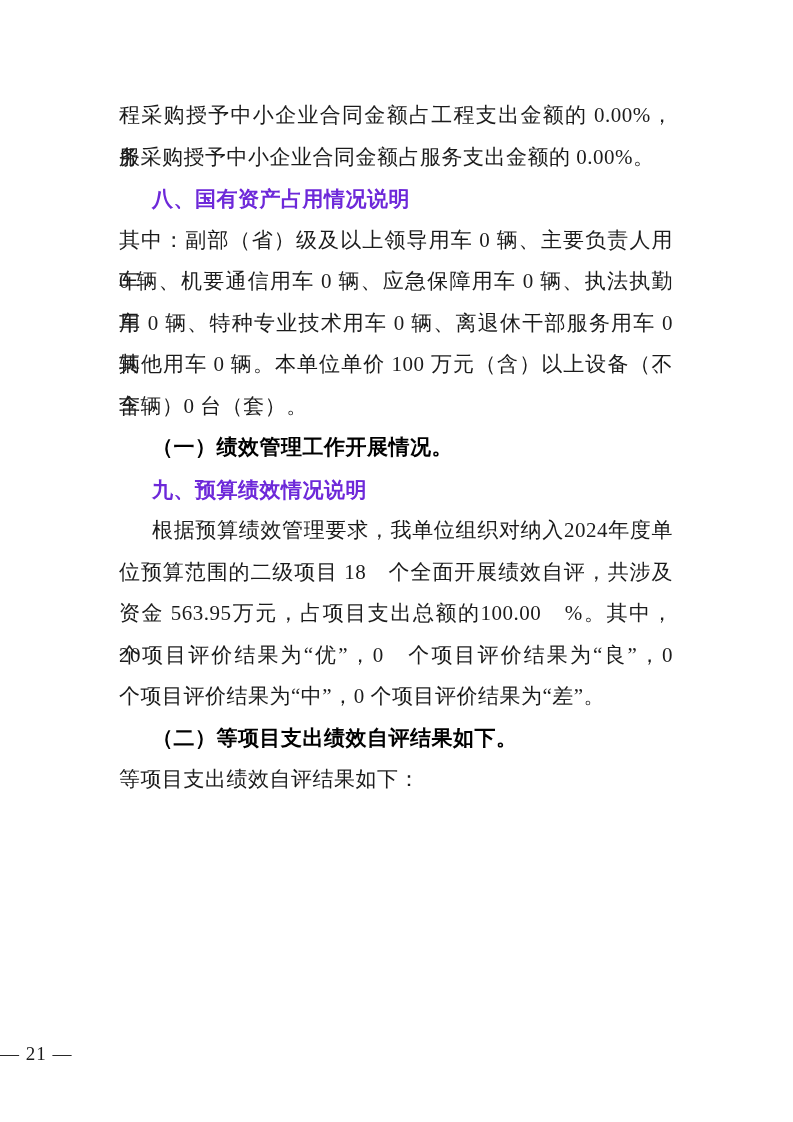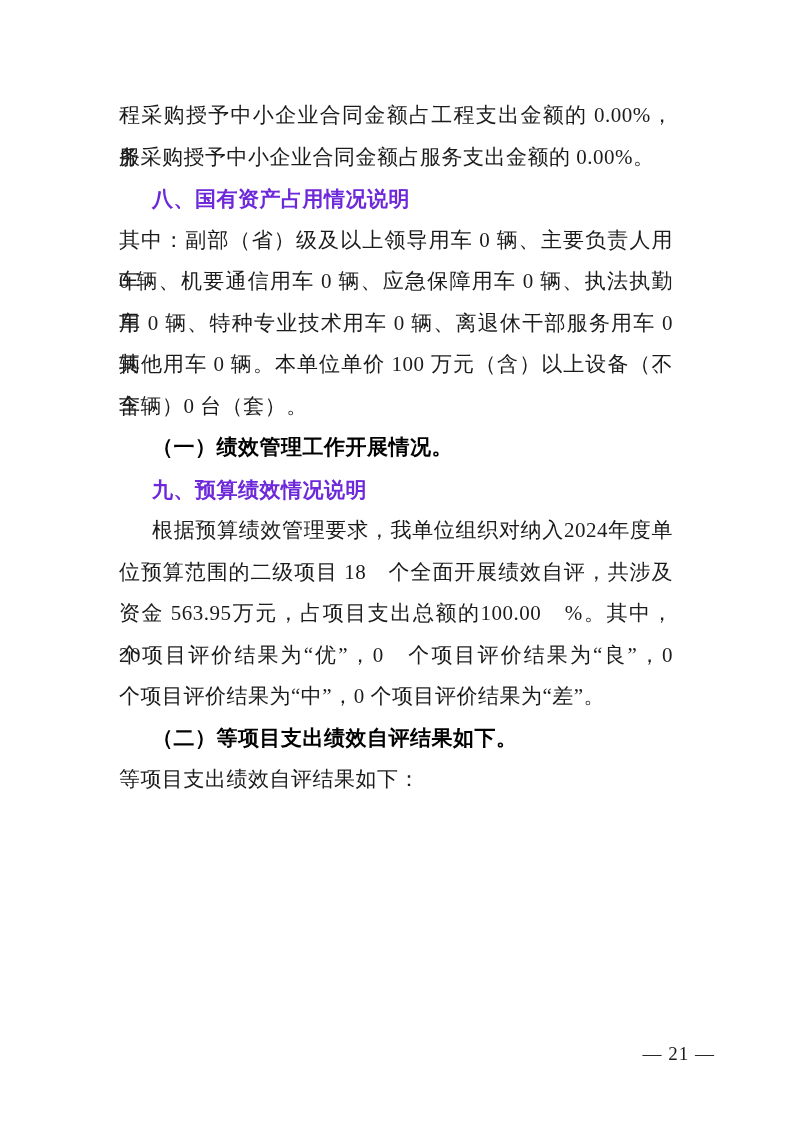--- a/index.html
+++ b/index.html
@@ -43,21 +43,21 @@
   }
   .h2 {
     font-weight: 700;
     color: #000000;
   }
   .footer {
     position: absolute;
     top: 1038px;
     left: 0;
     width: 100%;
-    text-align: right;
+    text-align: left;
     font-size: 19px;
     line-height: 32px;
     color: #1b1b1b;
     letter-spacing: 1px;
   }
 </style>
 </head>
 <body>
 
 <div class="page">

